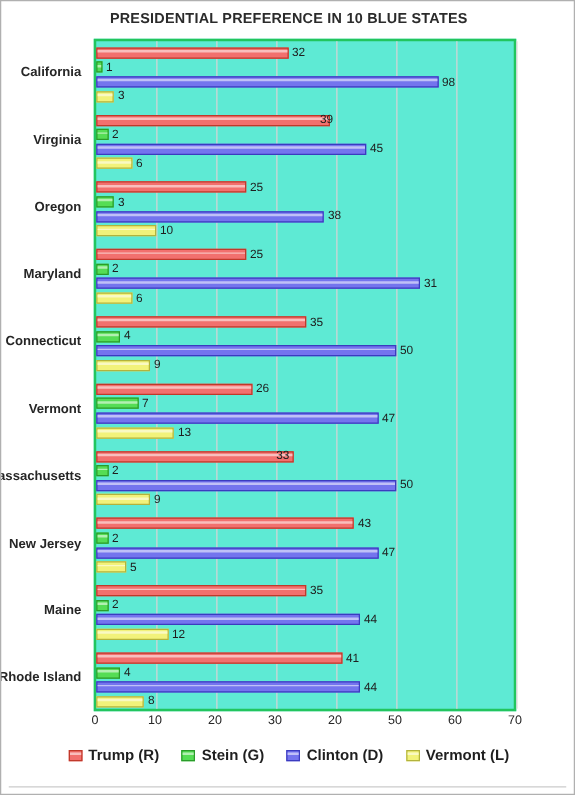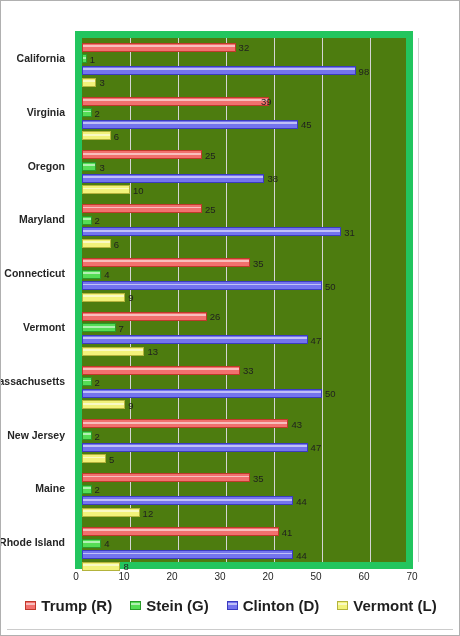--- a/index.html
+++ b/index.html
@@ -30,23 +30,23 @@
     letter-spacing: 0.2px;
     color: #2b2b2b;
   }
   
   #plot-area {
     position: absolute;
     left: 74px;
     top: 30px;
     width: 338px;
     height: 538px;
-    border: 7px solid #22c55e;
+    border: 2px solid #22c55e;
     box-sizing: border-box;
-    background: #4d7c0f;
+    background: #5eead4;
   }
   #gridlines {
     position: absolute;
     left: 0; top: 0; right: 0; bottom: 0;
   }
   .gridline {
     position: absolute;
     top: 0;
     bottom: 0;
     width: 1px;
@@ -122,21 +122,21 @@
     width: 460px;
     display: flex;
     justify-content: center;
     align-items: center;
     gap: 18px;
   }
   .legend-item {
     display: flex;
     align-items: center;
     gap: 5px;
-    font-size: 15px;
+    font-size: 12px;
     color: #1f1f1f;
     font-weight: bold;
   }
   .legend-swatch {
     width: 11px;
     height: 9px;
     box-sizing: border-box;
     border: 1px solid;
     position: relative;
   }
@@ -156,20 +156,21 @@
     top: 628px;
     height: 1px;
     background: #cccccc;
   }
 </style>
 </head>
 <body>
 
 <div id="page">
 
+  <div id="chart-title">PRESIDENTIAL PREFERENCE IN 10 BLUE STATES</div>
 
   <div id="ylabels">
       <div class="ylabel" style="top: 26.9px;">California</div>
       <div class="ylabel" style="top: 80.7px;">Virginia</div>
       <div class="ylabel" style="top: 134.5px;">Oregon</div>
       <div class="ylabel" style="top: 188.3px;">Maryland</div>
       <div class="ylabel" style="top: 242.1px;">Connecticut</div>
       <div class="ylabel" style="top: 295.9px;">Vermont</div>
       <div class="ylabel" style="top: 349.7px;">Massachusetts</div>
       <div class="ylabel" style="top: 403.5px;">New Jersey</div>
@@ -280,21 +281,21 @@
           <div class="sheen"></div>
         </div>
         <div class="bar-value" style="left: 228.6px; top: 301.595px;">47</div>
         <div class="bar l" style="left: 0px; top: 308.695px; width: 62.4px; height: 9px;">
           <div class="sheen"></div>
         </div>
         <div class="bar-value" style="left: 65.4px; top: 313.195px;">13</div>
         <div class="bar r" style="left: 0px; top: 327.695px; width: 158.4px; height: 9px;">
           <div class="sheen"></div>
         </div>
-        <div class="bar-value" style="left: 161px; top: 332.195px;">33</div>
+        <div class="bar-value" style="left: 144px; top: 332.195px;">33</div>
         <div class="bar g" style="left: 0px; top: 339.295px; width: 9.6px; height: 9px;">
           <div class="sheen"></div>
         </div>
         <div class="bar-value" style="left: 12.6px; top: 343.795px;">2</div>
         <div class="bar d" style="left: 0px; top: 350.895px; width: 240px; height: 9px;">
           <div class="sheen"></div>
         </div>
         <div class="bar-value" style="left: 243px; top: 355.395px;">50</div>
         <div class="bar l" style="left: 0px; top: 362.495px; width: 43.2px; height: 9px;">
           <div class="sheen"></div>

